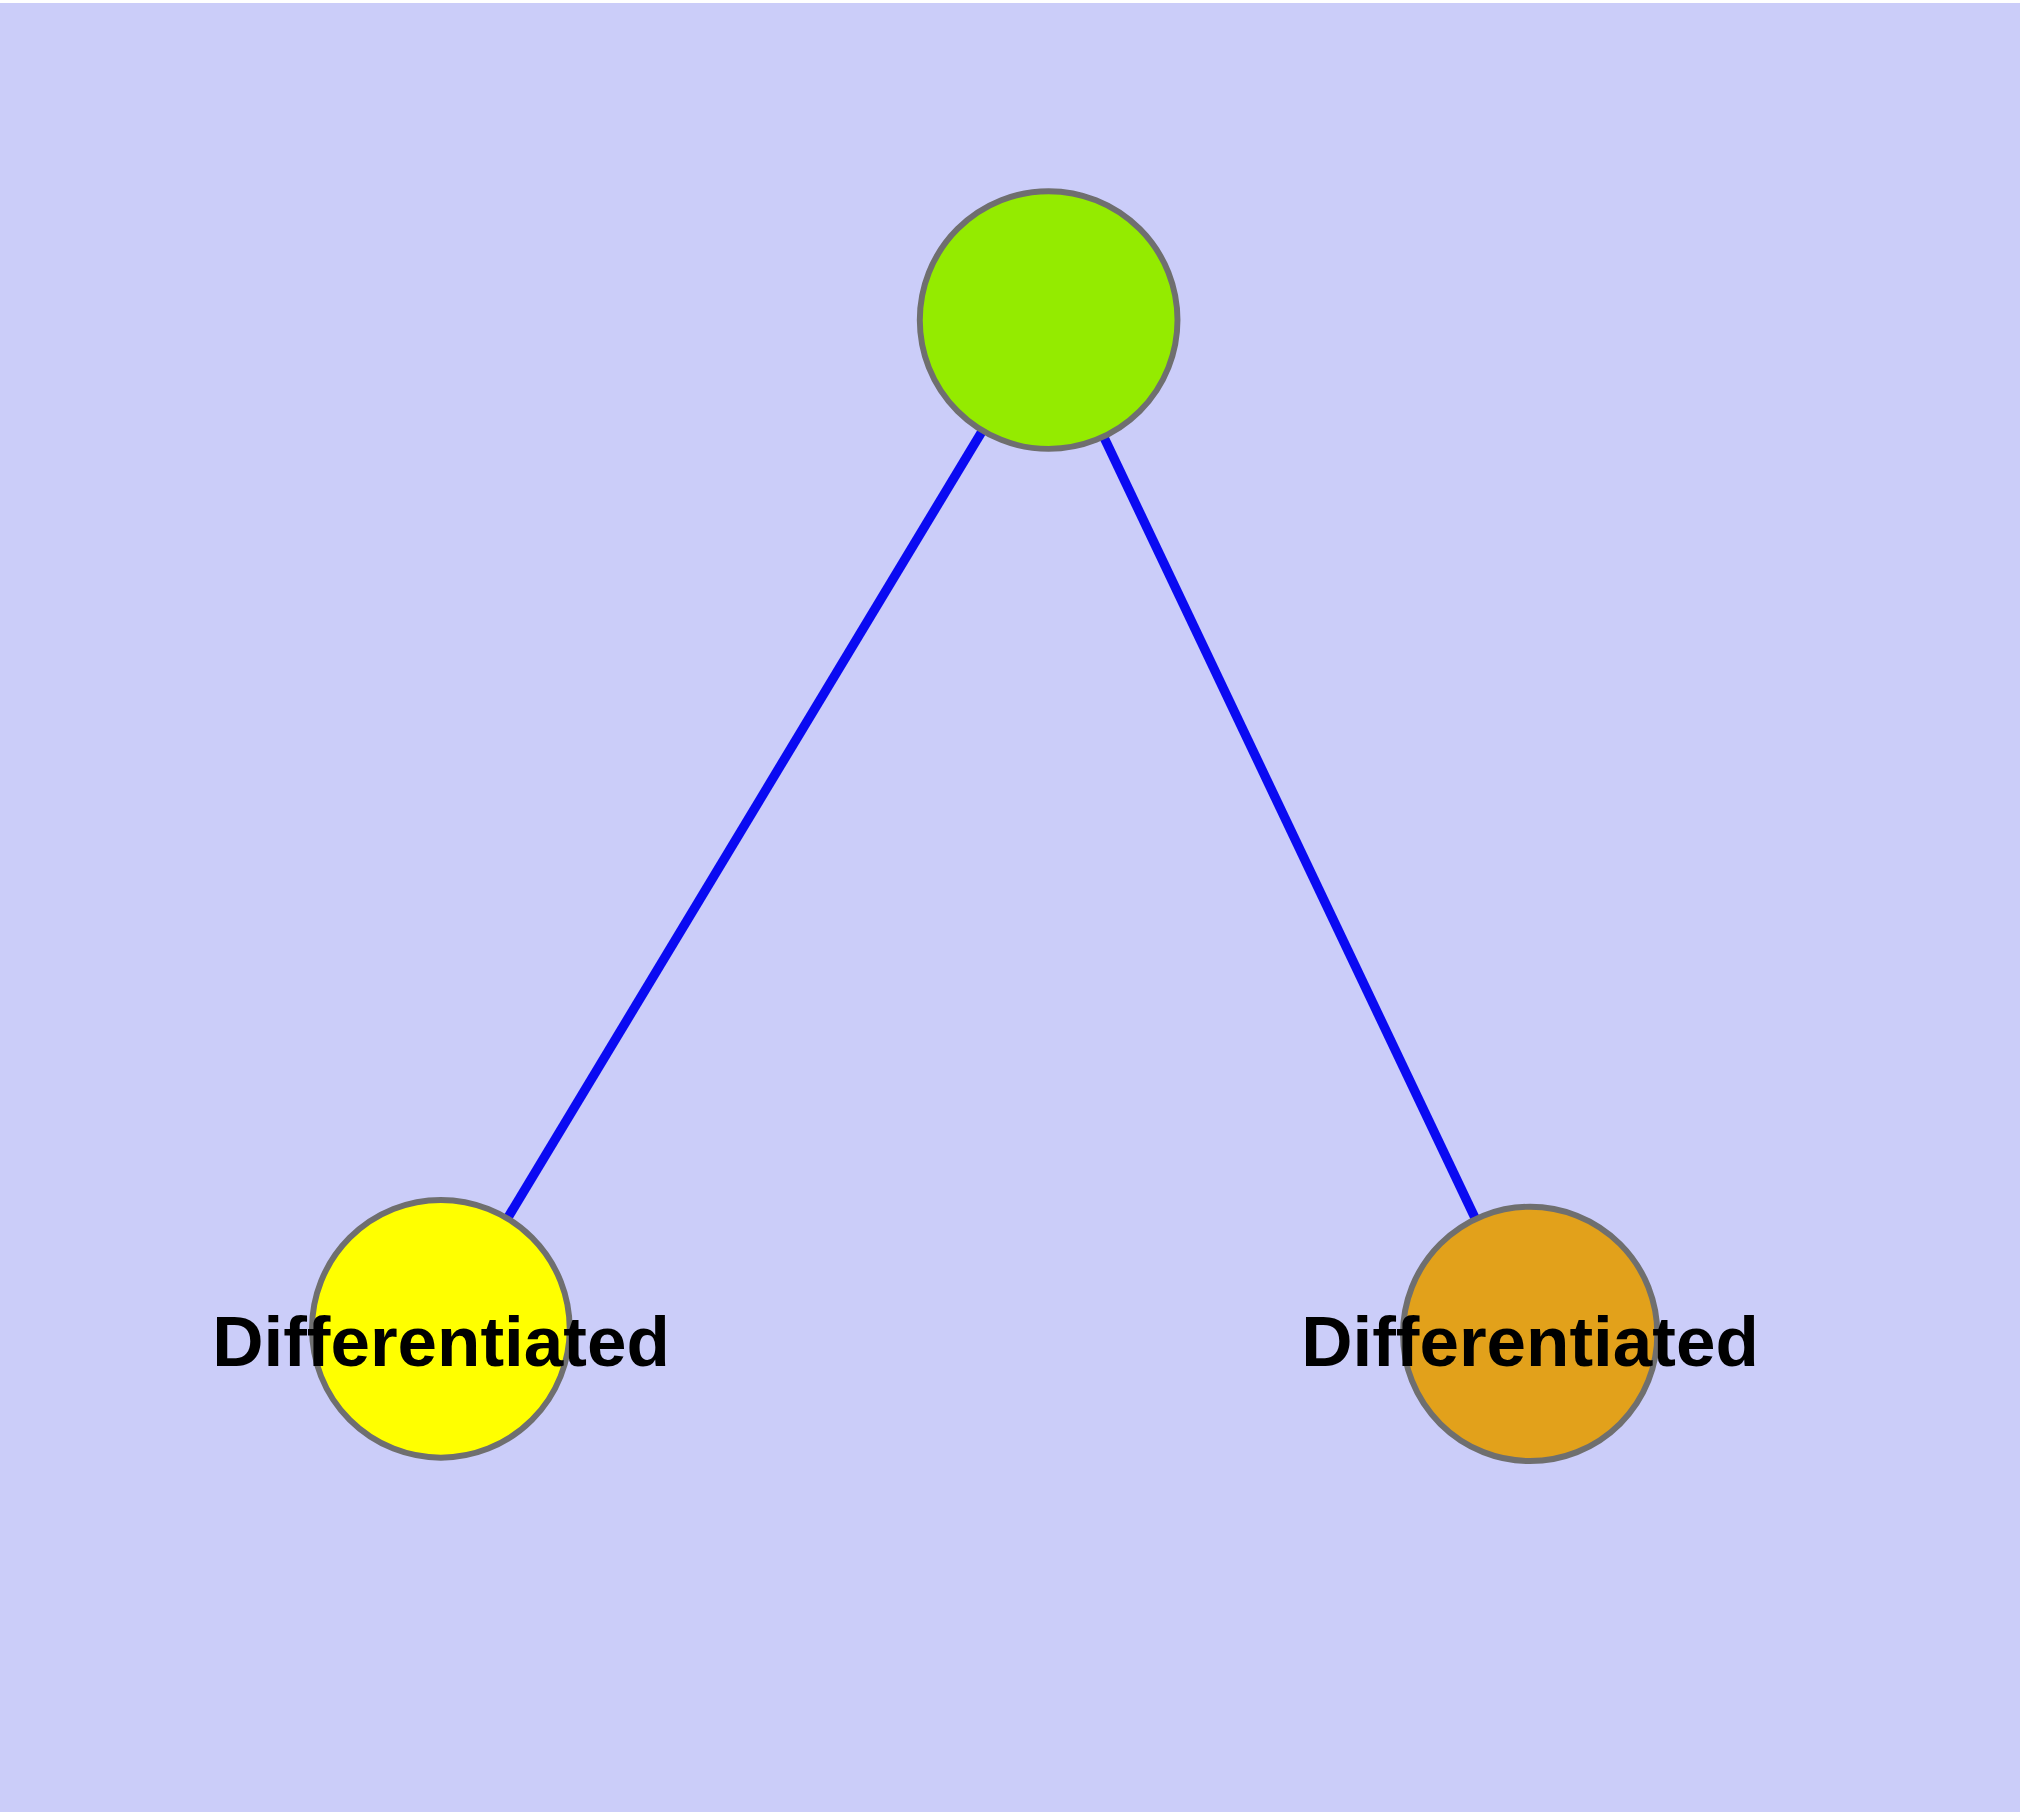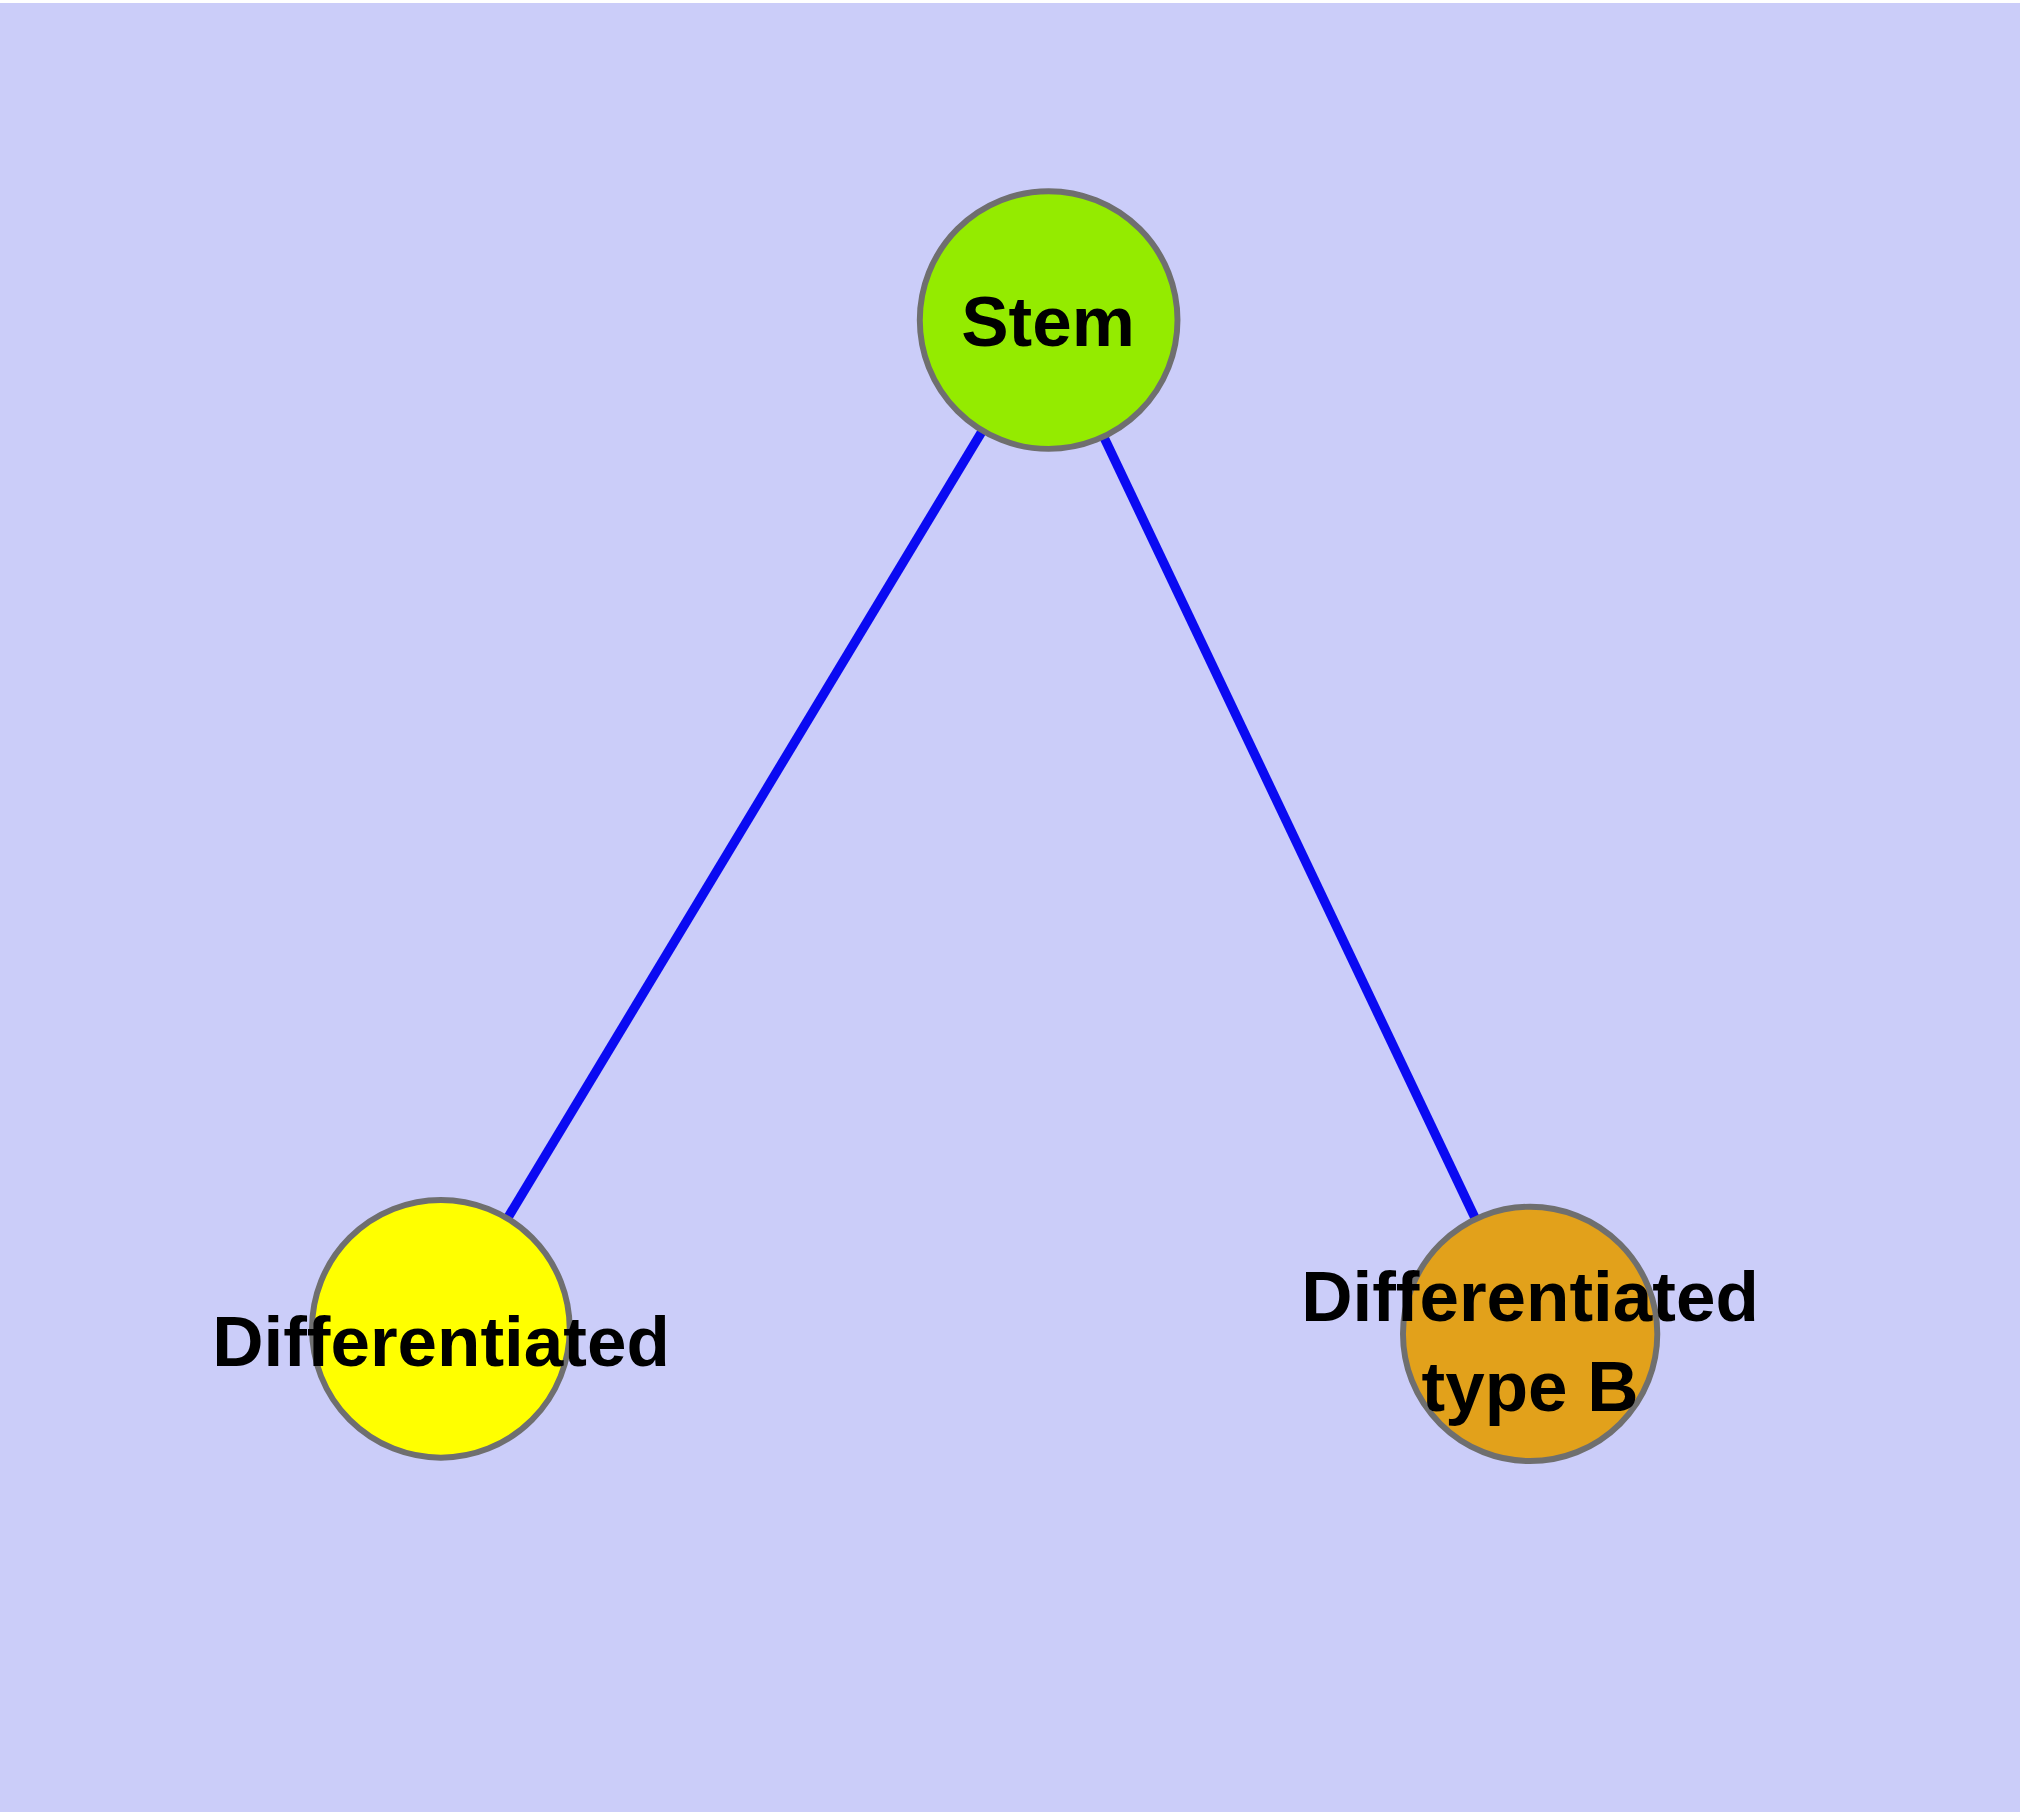--- a/index.html
+++ b/index.html
@@ -54,27 +54,23 @@
   <svg class="graph-svg" viewBox="0 0 2384 2134" xmlns="http://www.w3.org/2000/svg">
 
     <line x1="1237" y1="375" x2="520" y2="1564" stroke-width="11" stroke="#0a0af2"></line>
     <line x1="1237" y1="375" x2="1805" y2="1570" stroke-width="11" stroke="#0a0af2"></line>
 
     <circle cx="1237" cy="374" r="152" stroke="#6f6f6f" stroke-width="7" fill="#94eb00"></circle>
     <circle cx="520" cy="1564" r="152" stroke="#6f6f6f" stroke-width="7" fill="#ffff00"></circle>
     <circle cx="1805" cy="1570" r="150" stroke="#6f6f6f" stroke-width="7" fill="#e2a11b"></circle>
   </svg>
 
-  <div class="node-label label-stem">
-    <span>Stem</span>
-  </div>
 
   <div class="node-label label-type-a">
     <span>Differentiated</span>
   </div>
 
   <div class="node-label label-type-b">
     <span>Differentiated</span>
-    <span>type B</span>
   </div>
 
 </div>
 
 
 </body></html>

